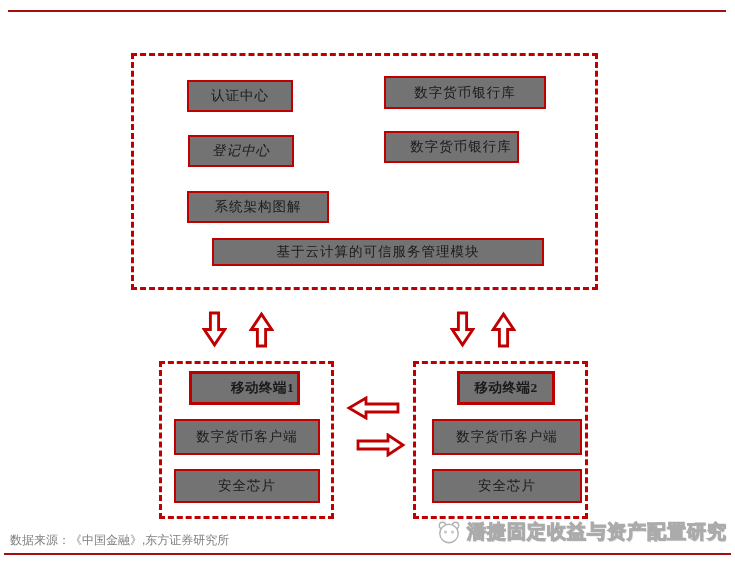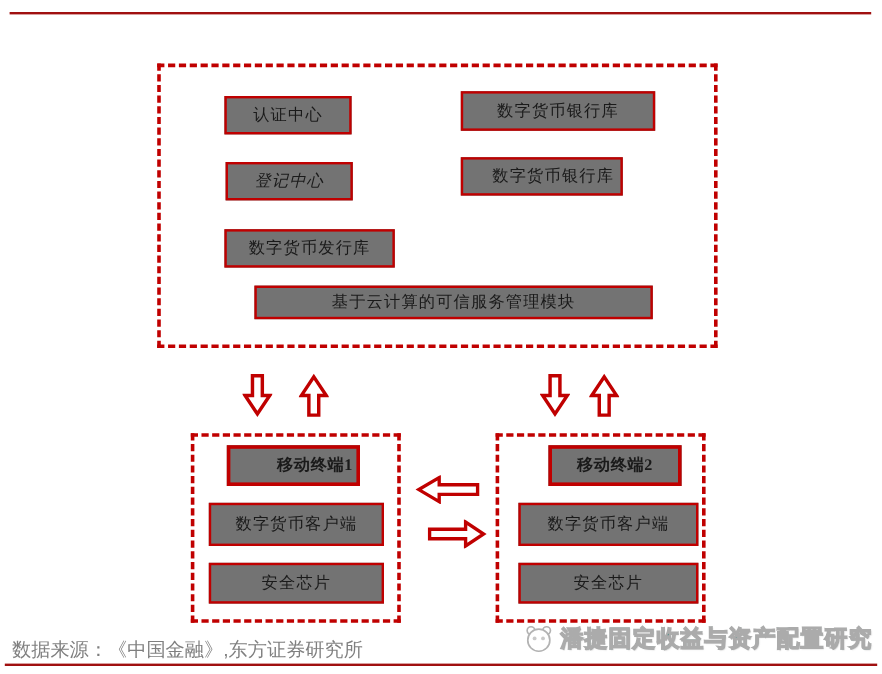--- a/index.html
+++ b/index.html
@@ -38,21 +38,21 @@
     display:flex;align-items:center;justify-content:center;
     text-align:center;
     letter-spacing:1px;
     line-height:1;
   }
   .box.thick{border-width:3px;font-weight:bold;letter-spacing:0.5px;}
   .arrow{position:absolute;}
   .arrow polygon{fill:#fff;stroke:var(--red);stroke-width:2.8;stroke-linejoin:miter;}
   .src-note{
     position:absolute;left:10px;top:532px;
-    font-size:16px;color:var(--gray);
+    font-size:12px;color:var(--gray);
     font-family:"Liberation Sans","DejaVu Sans",sans-serif;
   }
   .watermark{
     position:absolute;left:436px;top:518px;height:28px;
     display:flex;align-items:center;gap:5px;
   }
   .wm-text{
     font-size:19px;font-weight:bold;
     color:#0f766e;
     -webkit-text-stroke:1.1px var(--wm);
@@ -69,21 +69,21 @@
 <div class="page">
 
   <div class="rule" style="left:8px;top:10px;width:718px;height:2px;"></div>
 
   <div class="dashed" style="left:131px;top:53px;width:467px;height:237px;"></div>
 
   <div class="box" style="left:187px;top:80px;width:106px;height:32px;">认证中心</div>
   <div class="box" style="left:384px;top:76px;width:162px;height:33px;">数字货币银行库</div>
   <div class="box" style="left:188px;top:135px;width:106px;height:32px;font-style:italic;">登记中心</div>
   <div class="box" style="left:384px;top:131px;width:135px;height:32px;padding-left:19px;">数字货币银行库</div>
-  <div class="box" style="left:187px;top:191px;width:142px;height:32px;">数字货币发行库</div>
+  <div class="box" style="left:187px;top:191px;width:142px;height:32px;">系统架构图解</div>
   <div class="box" style="left:212px;top:238px;width:332px;height:28px;">基于云计算的可信服务管理模块</div>
 
   <svg class="arrow" style="left:202px;top:311px;" width="25" height="37" viewBox="0 0 24 36">
     <polygon points="8,2 16,2 16,18 22,18 12,33 2,18 8,18"></polygon>
   </svg>
   <svg class="arrow" style="left:249px;top:311px;" width="25" height="37" viewBox="0 0 24 36">
     <polygon points="8,34 16,34 16,18 22,18 12,3 2,18 8,18"></polygon>
   </svg>
   <svg class="arrow" style="left:450px;top:311px;" width="25" height="37" viewBox="0 0 24 36">
     <polygon points="8,2 16,2 16,18 22,18 12,33 2,18 8,18"></polygon>
@@ -91,21 +91,21 @@
   <svg class="arrow" style="left:491px;top:311px;" width="25" height="37" viewBox="0 0 24 36">
     <polygon points="8,34 16,34 16,18 22,18 12,3 2,18 8,18"></polygon>
   </svg>
 
   <div class="dashed" style="left:159px;top:361px;width:175px;height:158px;"></div>
   <div class="box thick" style="left:189px;top:371px;width:111px;height:34px;padding-left:36px;">移动终端1</div>
   <div class="box" style="left:174px;top:419px;width:146px;height:36px;">数字货币客户端</div>
   <div class="box" style="left:174px;top:469px;width:146px;height:34px;">安全芯片</div>
 
   <div class="dashed" style="left:413px;top:361px;width:175px;height:158px;"></div>
-  <div class="box thick" style="left:457px;top:371px;width:111px;height:34px;">移动终端2</div>
+  <div class="box thick" style="left:457px;top:371px;width:98px;height:34px;">移动终端2</div>
   <div class="box" style="left:432px;top:419px;width:150px;height:36px;">数字货币客户端</div>
   <div class="box" style="left:432px;top:469px;width:150px;height:34px;">安全芯片</div>
 
   <svg class="arrow" style="left:346px;top:396px;" width="54" height="24" viewBox="0 0 54 24">
     <polygon points="52,8 20,8 20,2 3,12 20,22 20,16 52,16"></polygon>
   </svg>
   <svg class="arrow" style="left:356px;top:433px;" width="50" height="24" viewBox="0 0 50 24">
     <polygon points="2,8 32,8 32,2 47,12 32,22 32,16 2,16"></polygon>
   </svg>
 

